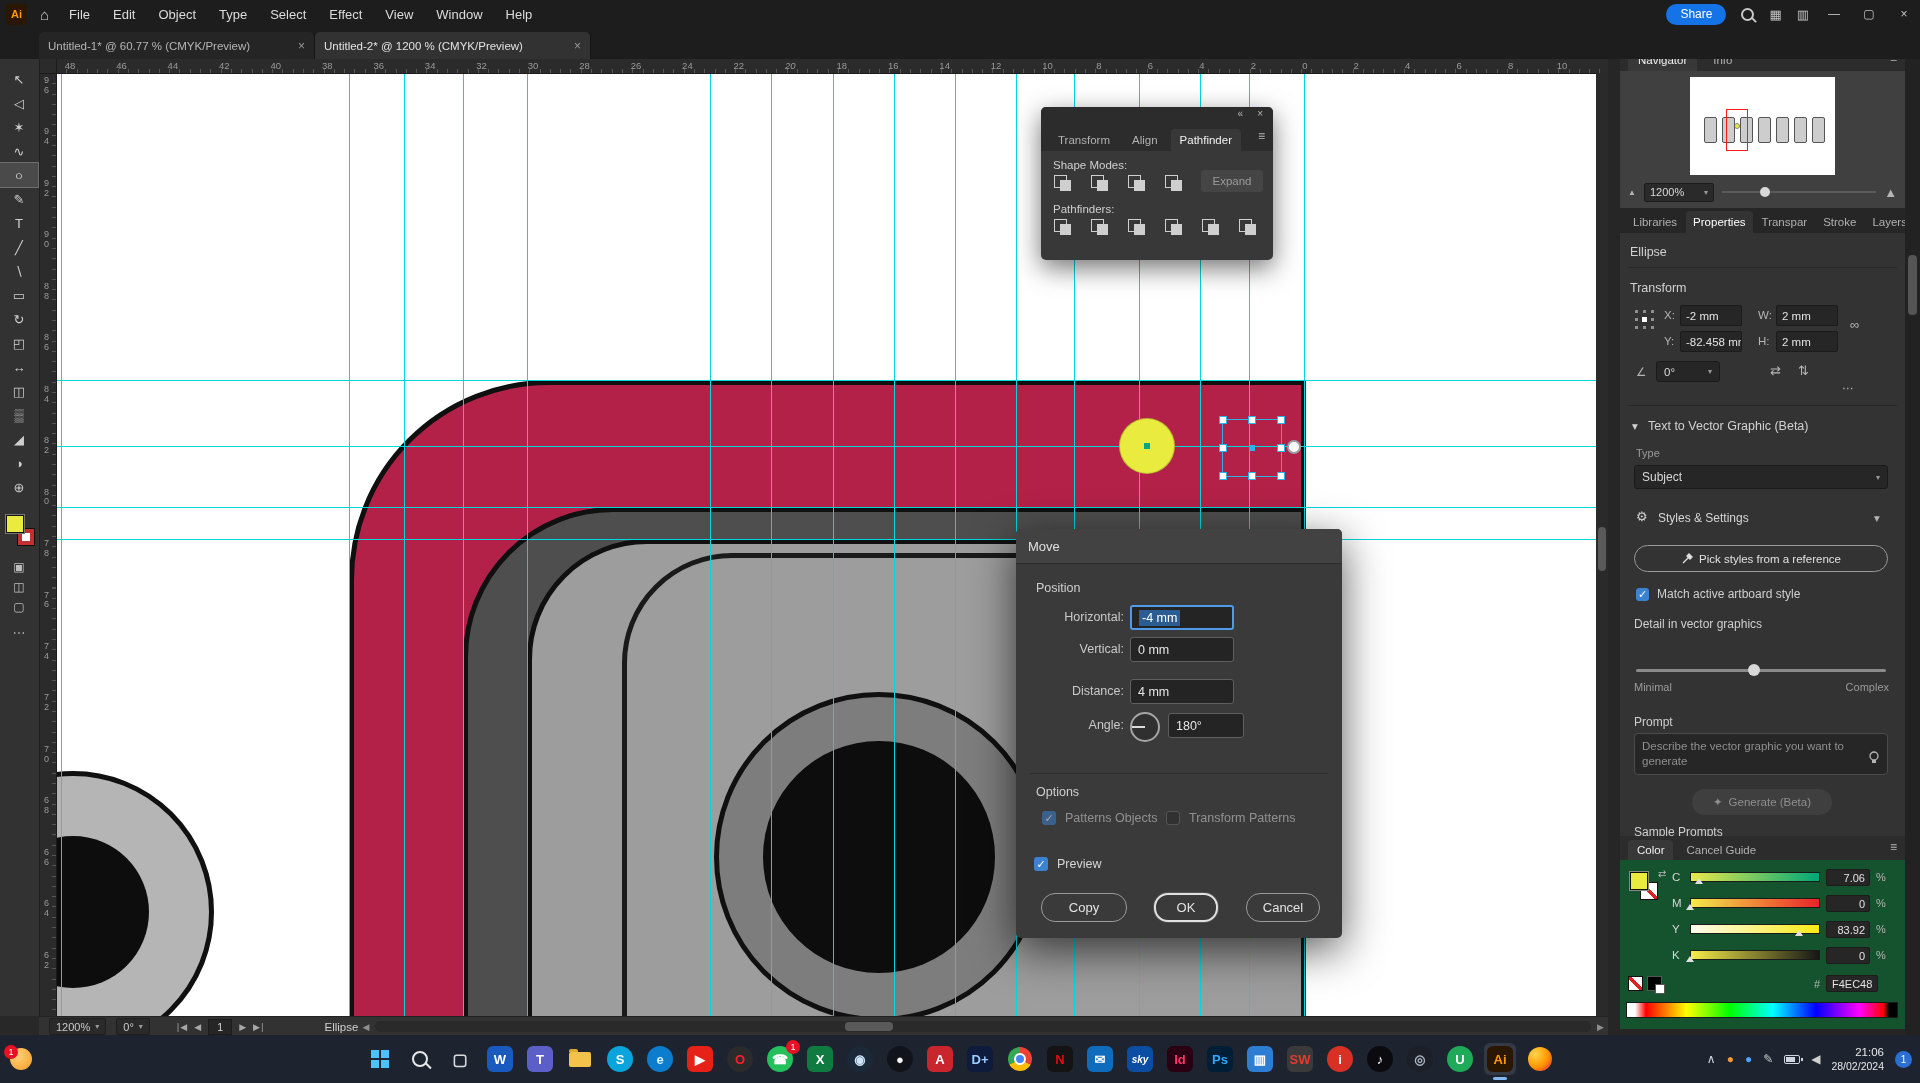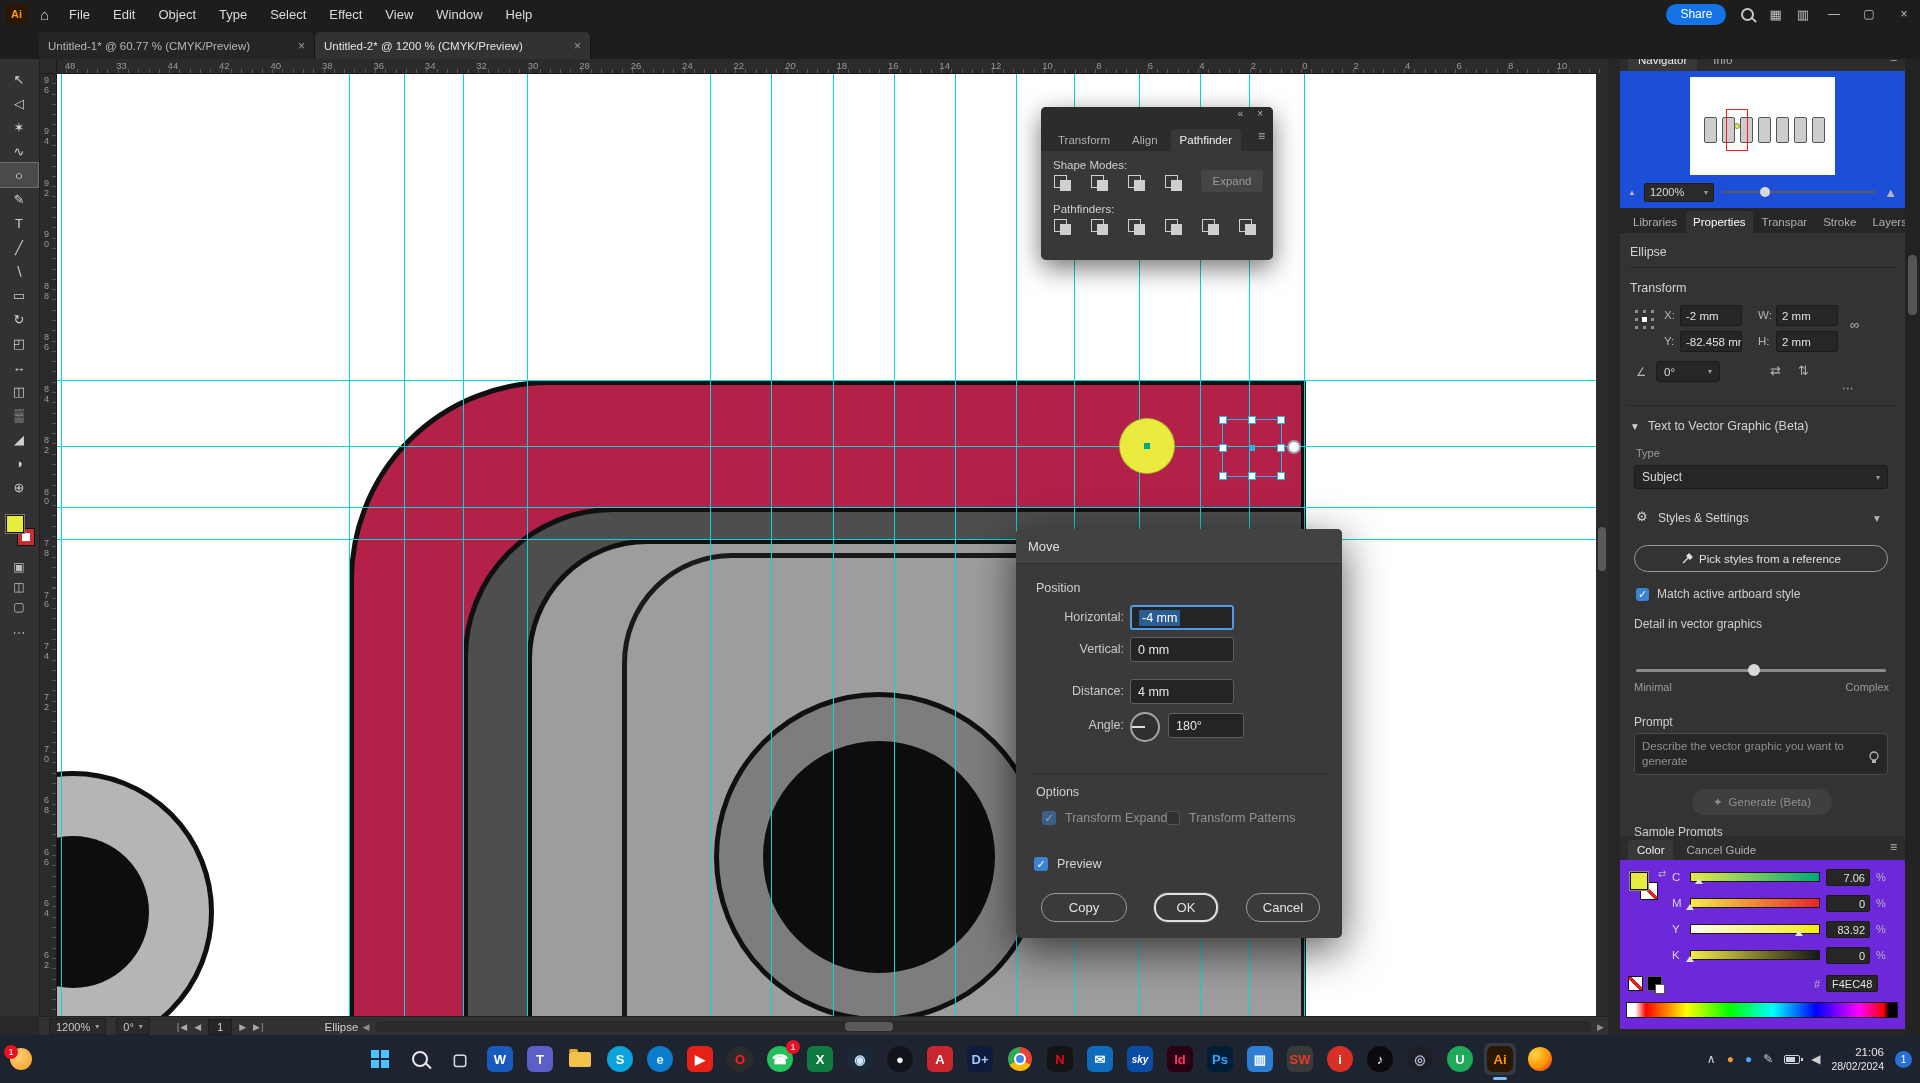--- a/index.html
+++ b/index.html
@@ -89,21 +89,21 @@
   .dlg-div{position:absolute;left:14px;right:14px;height:1px;background:#2d2d2d;}
   .cbrow{position:absolute;display:flex;align-items:center;gap:9px;font-size:12.5px;}
   .cb{width:14px;height:14px;border-radius:3px;box-sizing:border-box;font-size:11px;line-height:14px;text-align:center;color:#fff;}
   .cb.on{background:#3b82d0;}
   .cb.off{background:#2a2a2a;border:1px solid #6a6a6a;}
   .cbrow.dim{opacity:.55;}
   .dbtn{position:absolute;height:29px;border-radius:14px;background:#3a3a3a;border:1px solid #9a9a9a;color:#e3e3e3;font-size:13px;display:flex;align-items:center;justify-content:center;box-sizing:border-box;}
   #btn-ok{border:2px solid #e0e0e0;box-shadow:0 0 0 1px #555;}
   
   #right-dock{position:absolute;left:1608px;top:28px;width:312px;height:1007px;background:#262626;z-index:20;}
-  #navigator{position:absolute;left:1620px;top:45px;width:285px;height:163px;background:#1d4ed8;z-index:21;}
+  #navigator{position:absolute;left:1620px;top:45px;width:285px;height:163px;background:#404040;z-index:21;}
   .nv-head{position:absolute;left:0;top:0;right:0;height:26px;background:#2c2c2c;display:flex;align-items:flex-end;padding-left:8px;gap:6px;}
   .nv-tab{font-size:11.5px;color:#b0b0b0;padding:5px 10px;}
   .nv-tab.active{background:#383838;color:#f0f0f0;border-radius:4px 4px 0 0;}
   .nv-menu{position:absolute;right:8px;top:6px;color:#b5b5b5;font-size:12px;}
   #nv-thumb{position:absolute;left:70px;top:32px;width:145px;height:98px;background:#fff;}
   .nv-sq{position:absolute;top:40px;width:13px;height:26px;border:1.5px solid #555;background:#cdcdcd;box-sizing:border-box;border-radius:2px;}
   #nv-view{position:absolute;left:36px;top:32px;width:20px;height:40px;border:1.5px solid #ff1a1a;}
   #nv-dot{position:absolute;left:44px;top:46px;width:4px;height:4px;border-radius:50%;background:#e9ec3e;border:1px solid #888;}
   .nv-ctrl{position:absolute;left:0;right:0;top:134px;height:26px;display:flex;align-items:center;padding:0 8px;gap:8px;}
   .nv-mtn{color:#b5b5b5;}
@@ -124,21 +124,21 @@
   #refpt i{width:3px;height:3px;background:#8f8f8f;margin:auto;}
   #refpt i.sel{width:5px;height:5px;background:#ffffff;}
   .psel{position:absolute;background:#262626;border:1px solid #1a1a1a;border-radius:3px;color:#d9d9d9;display:flex;align-items:center;justify-content:space-between;padding:0 7px;box-sizing:border-box;}
   .pbtn{position:absolute;border:1px solid #9a9a9a;border-radius:14px;background:transparent;color:#e0e0e0;font-size:11.5px;display:flex;align-items:center;justify-content:center;gap:6px;box-sizing:border-box;}
   #gen-btn{background:#3f3f3f;border:none;color:#8f8f8f;}
   .ptrack{position:absolute;height:3px;background:#8a8a8a;border-radius:2px;}
   .pknob{position:absolute;width:12px;height:12px;border-radius:50%;background:#d9d9d9;}
   #prompt-box{position:absolute;left:14px;top:500px;width:254px;height:42px;background:#262626;border:1px solid #4a4a4a;border-radius:4px;color:#8f8f8f;font-size:11.5px;padding:5px 24px 5px 7px;box-sizing:border-box;line-height:1.3;}
   #bulb{position:absolute;left:248px;top:518px;}
   
-  #color-panel{position:absolute;left:1620px;top:836px;width:285px;height:193px;background:#6d28d9;z-index:21;}
+  #color-panel{position:absolute;left:1620px;top:836px;width:285px;height:193px;background:#14532d;z-index:21;}
   .cp-head{position:absolute;left:0;top:0;right:0;height:24px;background:#2c2c2c;display:flex;align-items:flex-end;padding-left:8px;gap:4px;}
   .cp-tab{font-size:11.5px;color:#b0b0b0;padding:4px 9px;}
   .cp-tab.active{background:#383838;color:#f0f0f0;border-radius:4px 4px 0 0;}
   #cp-fill{position:absolute;left:10px;top:36px;width:16px;height:16px;background:var(--yellow);border:1px solid #111;box-shadow:0 0 0 1px #888;z-index:2;}
   #cp-stroke{position:absolute;left:20px;top:46px;width:16px;height:16px;background:linear-gradient(45deg,#fff 42%,#d22 42%,#d22 58%,#fff 58%);border:1px solid #111;}
   #cp-swap{position:absolute;left:38px;top:32px;color:#b5b5b5;font-size:10px;}
   .crow{position:absolute;left:0;width:285px;height:22px;}
   .crow .cl{position:absolute;left:52px;top:3px;font-size:11.5px;color:#d6d6d6;}
   .ctrack{position:absolute;left:70px;top:4px;width:130px;height:10px;border:1px solid #1a1a1a;box-sizing:border-box;}
   .cthumb{position:absolute;top:10px;width:0;height:0;border-left:4px solid transparent;border-right:4px solid transparent;border-bottom:6px solid #e0e0e0;}
@@ -264,21 +264,21 @@
         <div class="tbx">▣</div>
         <div class="tbx">◫</div>
         <div class="tbx">▢</div>
       </div>
     <div class="tb-more">⋯</div>
   </div>
 
   <div id="ruler-corner"></div>
   <div id="ruler-top">
       <span class="rt-num" style="left: 31px;">48</span>
-      <span class="rt-num" style="left: 82.45px;">33</span>
+      <span class="rt-num" style="left: 82.45px;">46</span>
       <span class="rt-num" style="left: 133.9px;">44</span>
       <span class="rt-num" style="left: 185.35px;">42</span>
       <span class="rt-num" style="left: 236.8px;">40</span>
       <span class="rt-num" style="left: 288.25px;">38</span>
       <span class="rt-num" style="left: 339.7px;">36</span>
       <span class="rt-num" style="left: 391.15px;">34</span>
       <span class="rt-num" style="left: 442.6px;">32</span>
       <span class="rt-num" style="left: 494.05px;">30</span>
       <span class="rt-num" style="left: 545.5px;">28</span>
       <span class="rt-num" style="left: 596.95px;">26</span>
@@ -427,21 +427,21 @@
     <div class="dial"></div>
     <div class="mi" style="left:152px;top:184px;width:76px;">
         <span>180°</span>
       </div>
 
     <div class="dlg-div" style="top:244px;"></div>
     <div class="dlg-sec" style="left:20px;top:256px;">Options</div>
 
     <div class="cbrow dim" style="left:26px;top:282px;">
       <span class="cb on">✓</span>
-      <span>Transform Expand</span>
+      <span>Patterns Objects</span>
     </div>
     <div class="cbrow dim" style="left:150px;top:282px;">
       <span class="cb off"></span>
       <span>Transform Patterns</span>
     </div>
     <div class="cbrow" style="left:18px;top:328px;">
       <span class="cb on">✓</span>
       <span>Preview</span>
     </div>
 

